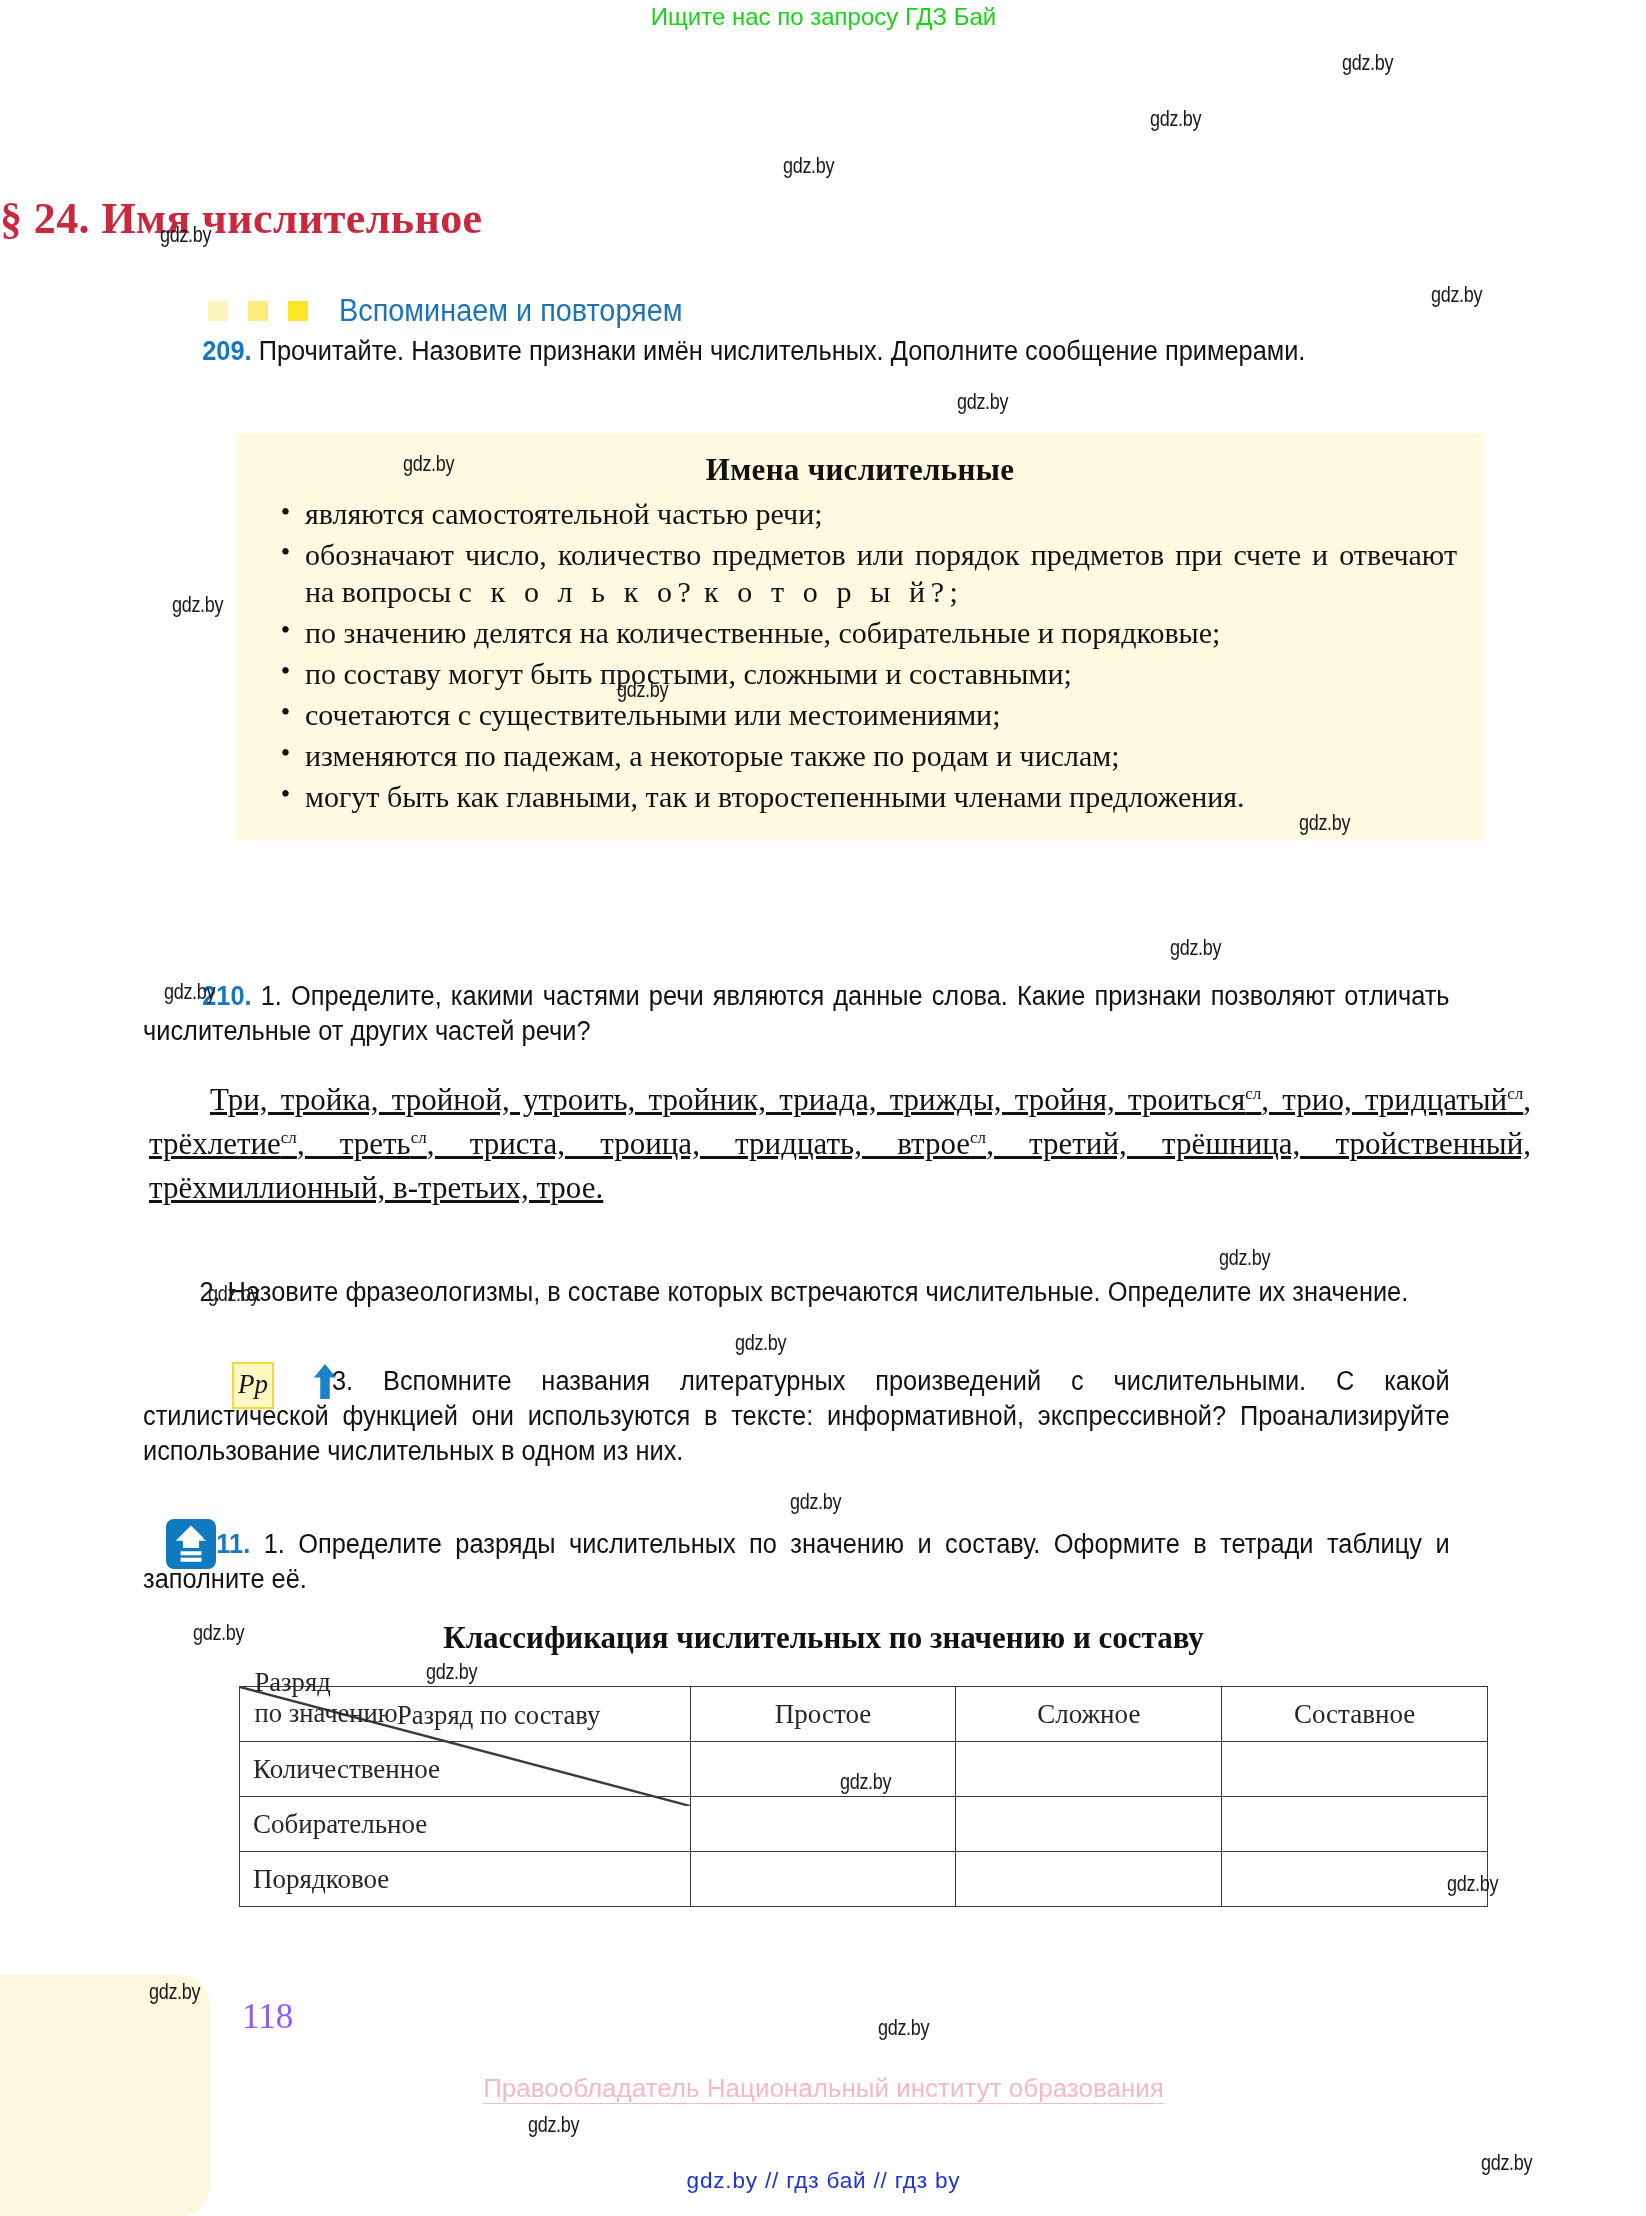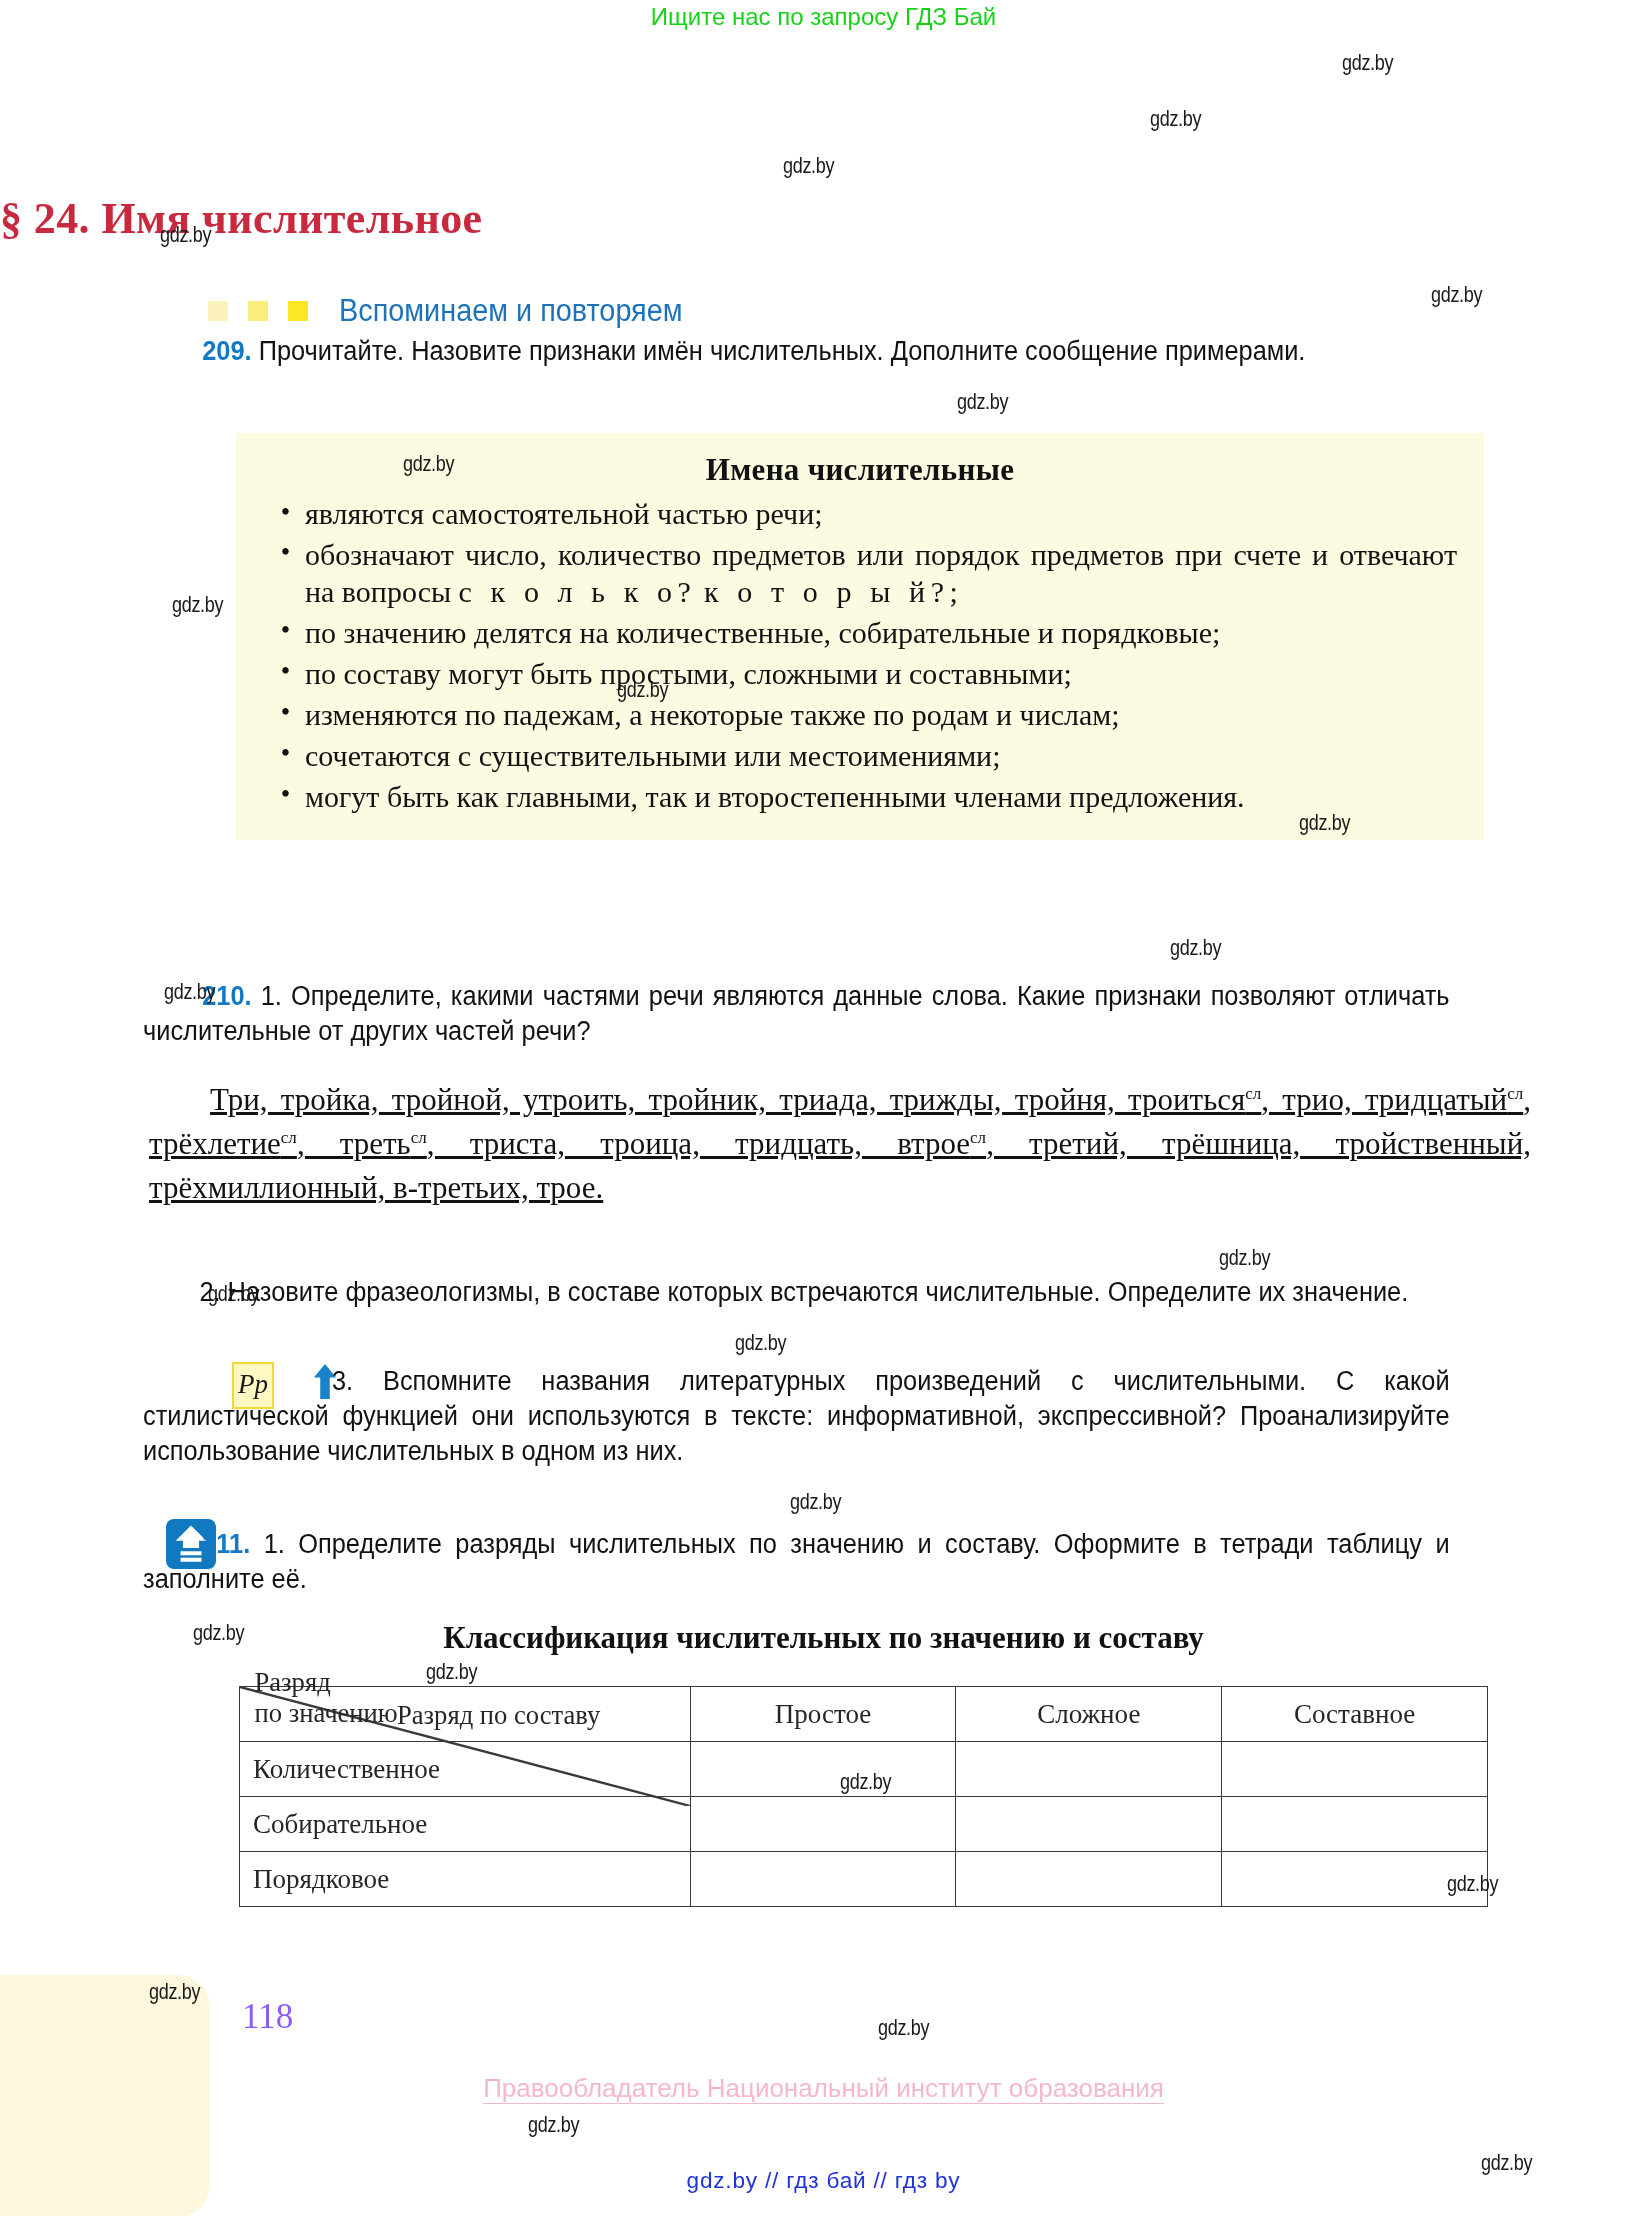--- a/index.html
+++ b/index.html
@@ -266,22 +266,22 @@
     <span>Прочитайте. Назовите признаки имён числительных. Дополните сообщение примерами.</span>
   </div>
 
   <div class="infobox">
     <h3>Имена числительные</h3>
     <ul id="infobox-list">
         <li><span>являются самостоятельной частью речи;</span></li>
         <li><span>обозначают число, количество предметов или порядок предметов при счете и отвечают на вопросы </span><span class="sp">с к о л ь к о?</span><span> </span><span class="sp">к о т о р ы й?;</span></li>
         <li><span>по значению делятся на количественные, собирательные и порядковые;</span></li>
         <li><span>по составу могут быть простыми, сложными и составными;</span></li>
+        <li><span>сочетаются с существительными или местоимениями;</span></li>
         <li><span>изменяются по падежам, а некоторые также по родам и числам;</span></li>
-        <li><span>сочетаются с существительными или местоимениями;</span></li>
         <li><span>могут быть как главными, так и второстепенными членами предложения.</span></li>
       </ul>
   </div>
 
   <div class="para indent" style="top:979px; left:143px; width:1390px;">
     <span class="num">210.</span>
     <span>1. Определите, какими частями речи являются данные слова. Какие признаки позволяют отличать числительные от других частей речи?</span>
   </div>
 
   <div class="wordlist" style="top:1078px; left:149px; width:1382px;" id="wordlist">Три, тройка, тройной, утроить, тройник, триада, трижды, тройня, троиться<sup>сл</sup>, трио, тридцатый<sup>сл</sup>, трёхлетие<sup>сл</sup>, треть<sup>сл</sup>, триста, троица, тридцать, втрое<sup>сл</sup>, третий, трёшница, тройственный, трёхмиллионный, в-третьих, трое.</div>

